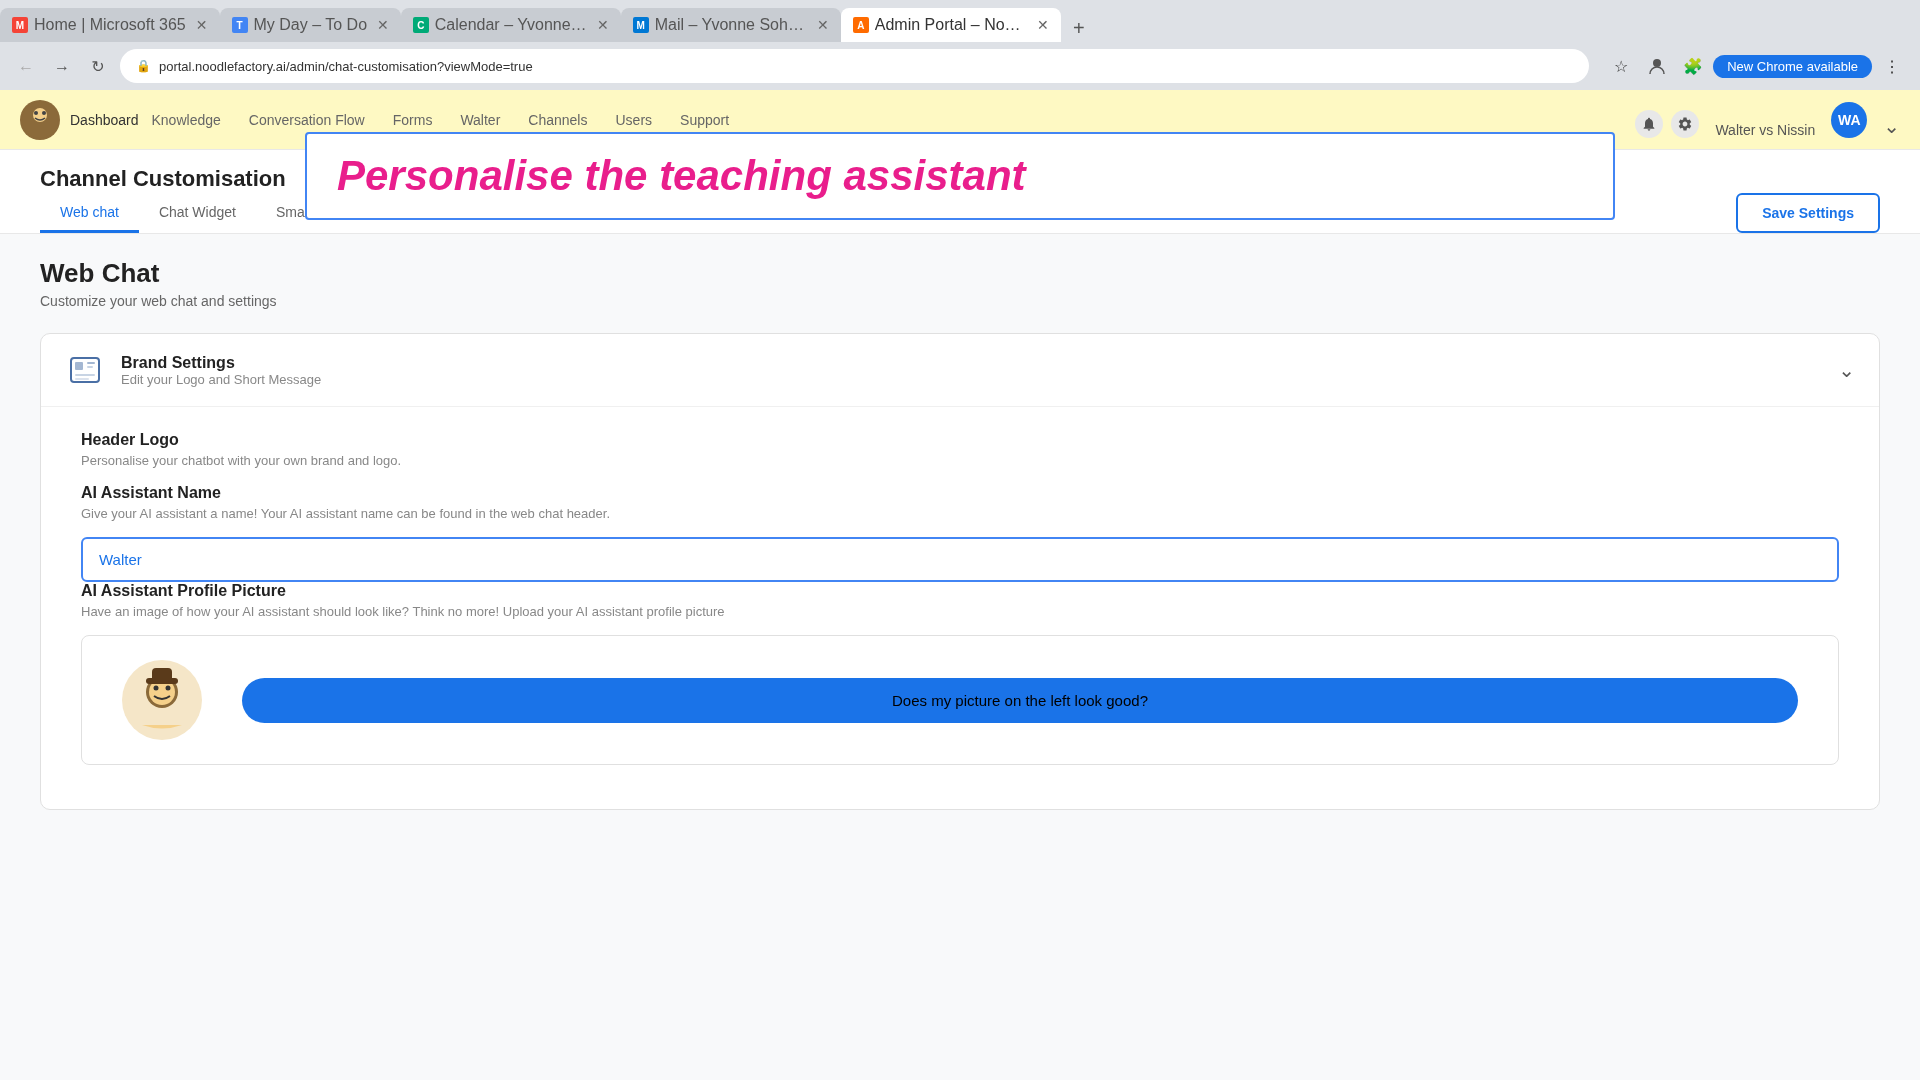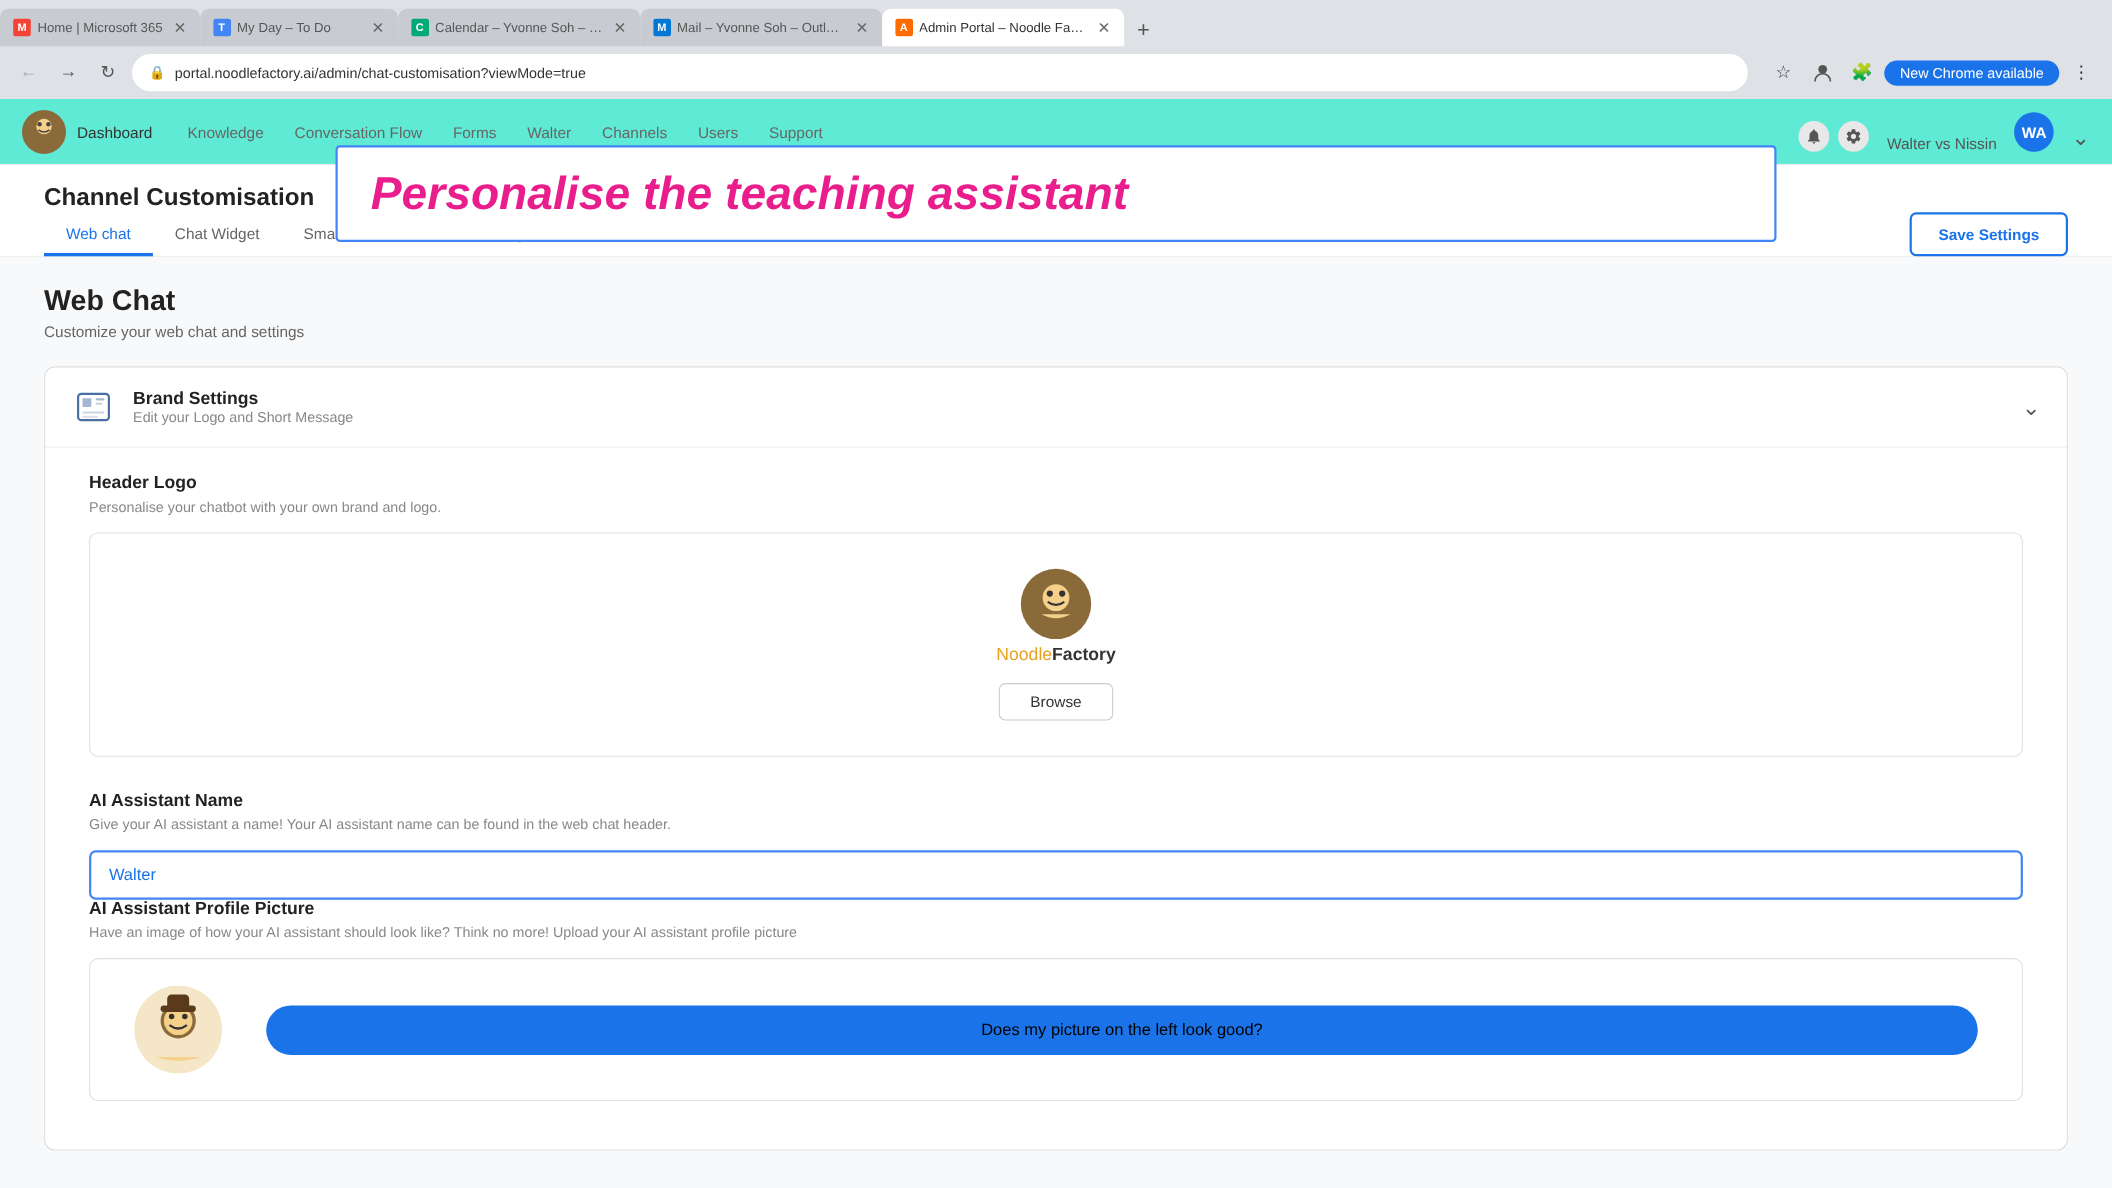--- a/index.html
+++ b/index.html
@@ -5,39 +5,39 @@
     * { box-sizing: border-box; margin: 0; padding: 0; }
     body { font-family: -apple-system, BlinkMacSystemFont, 'Segoe UI', sans-serif; background: #f5f5f5; overflow: hidden; width: 1920px; height: 1080px; }
 
     
     .browser-chrome { background: #dee1e6; width: 100%; }
     .tab-bar { display: flex; align-items: flex-end; padding: 8px 0 0 0; background: #dee1e6; height: 42px; }
     .tab { display: flex; align-items: center; background: #fff; border-radius: 8px 8px 0 0; padding: 0 12px; height: 34px; font-size: 13px; color: #333; max-width: 220px; min-width: 180px; gap: 6px; position: relative; }
     .tab.active { background: #fff; z-index: 2; }
     .tab.inactive { background: #c8ccd2; color: #555; }
     .tab-favicon { width: 16px; height: 16px; flex-shrink: 0; }
-    .tab-title { flex: 1; overflow: hidden; text-overflow: ellipsis; white-space: nowrap; font-size: 12px; }
+    .tab-title { flex: 1; overflow: hidden; text-overflow: ellipsis; white-space: nowrap; font-size: 16px; }
     .tab-close { font-size: 14px; color: #666; cursor: pointer; margin-left: 4px; }
     .tab-new { display: flex; align-items: center; justify-content: center; width: 28px; height: 28px; font-size: 20px; color: #555; cursor: pointer; margin-left: 4px; }
 
     .address-bar-row { display: flex; align-items: center; background: #dee1e6; padding: 6px 12px; gap: 8px; height: 48px; }
     .nav-btn { width: 28px; height: 28px; display: flex; align-items: center; justify-content: center; border-radius: 50%; color: #555; font-size: 16px; cursor: pointer; }
     .nav-btn.disabled { color: #aaa; cursor: default; }
     .address-bar { flex: 1; display: flex; align-items: center; background: #fff; border-radius: 20px; padding: 4px 16px; height: 34px; font-size: 13px; color: #333; gap: 8px; }
     .address-lock { color: #555; font-size: 12px; }
     .address-text { flex: 1; color: #333; font-size: 13px; }
     .chrome-actions { display: flex; align-items: center; gap: 4px; margin-left: 8px; }
     .chrome-btn { width: 32px; height: 32px; display: flex; align-items: center; justify-content: center; border-radius: 50%; font-size: 16px; color: #333; cursor: pointer; }
     .new-chrome-badge { background: #1a73e8; color: white; border-radius: 20px; padding: 4px 14px; font-size: 13px; font-weight: 500; white-space: nowrap; cursor: pointer; }
 
     
     .app { background: #fff; }
 
     
-    .top-nav { display: flex; align-items: center; height: 60px; padding: 0 20px; border-bottom: 1px solid #e8e8e8; gap: 32px; background: #5eead4; }
+    .top-nav { display: flex; align-items: center; height: 60px; padding: 0 20px; border-bottom: 1px solid #e8e8e8; gap: 13px; background: #fef9c3; }
     .logo-area { display: flex; align-items: center; gap: 10px; }
     .logo-avatar { width: 40px; height: 40px; border-radius: 50%; background: #8B6A3A; overflow: hidden; display: flex; align-items: center; justify-content: center; }
     .logo-avatar svg { width: 36px; height: 36px; }
     .dashboard-link { font-size: 14px; color: #333; font-weight: 500; cursor: pointer; }
     .nav-links { display: flex; gap: 28px; flex: 1; }
     .nav-link { font-size: 14px; color: #666; cursor: pointer; text-decoration: none; }
     .nav-right { display: flex; align-items: flex-end; gap: 16px; margin-left: auto; }
     .nav-right-text { font-size: 14px; color: #555; }
     .user-badge { width: 36px; height: 36px; border-radius: 50%; background: #1a73e8; display: flex; align-items: center; justify-content: center; color: white; font-weight: bold; font-size: 14px; }
     .nav-dropdown { font-size: 20px; color: #555; cursor: pointer; }
@@ -245,38 +245,20 @@
         </div>
         <div class="card-chevron">⌄</div>
       </div>
 
       <div class="card-body">
 
         <div class="field-section">
           <div class="section-label">Header Logo</div>
           <div class="section-desc">Personalise your chatbot with your own brand and logo.</div>
 
-          <div class="logo-upload-box">
-            <div class="noodle-logo">
-              <div class="noodle-logo-img">
-                <svg viewBox="0 0 64 64" xmlns="http://www.w3.org/2000/svg" width="60" height="60">
-                  <circle cx="32" cy="32" r="32" fill="#8B6A3A"></circle>
-                  <circle cx="32" cy="26" r="13" fill="#f5d08a"></circle>
-                  <circle cx="26" cy="22" r="3" fill="#333"></circle>
-                  <circle cx="38" cy="22" r="3" fill="#333"></circle>
-                  <path d="M24 30 Q32 36 40 30" fill="none" stroke="#333" stroke-width="2"></path>
-                  <path d="M18 42 Q32 50 46 42" fill="#f5d08a"></path>
-                </svg>
-              </div>
-              <div>
-                <span class="noodle-word">Noodle</span><span class="factory-word">Factory</span>
-              </div>
-            </div>
-            <button class="browse-btn">Browse</button>
-          </div>
         </div>
 
         <div class="field-section">
           <div class="section-label">AI Assistant Name</div>
           <div class="section-desc">Give your AI assistant a name! Your AI assistant name can be found in the web chat header.</div>
           <input class="text-input" type="text" value="Walter" style="">
         </div>
 
         <div class="profile-section">
           <div class="section-label">AI Assistant Profile Picture</div>

